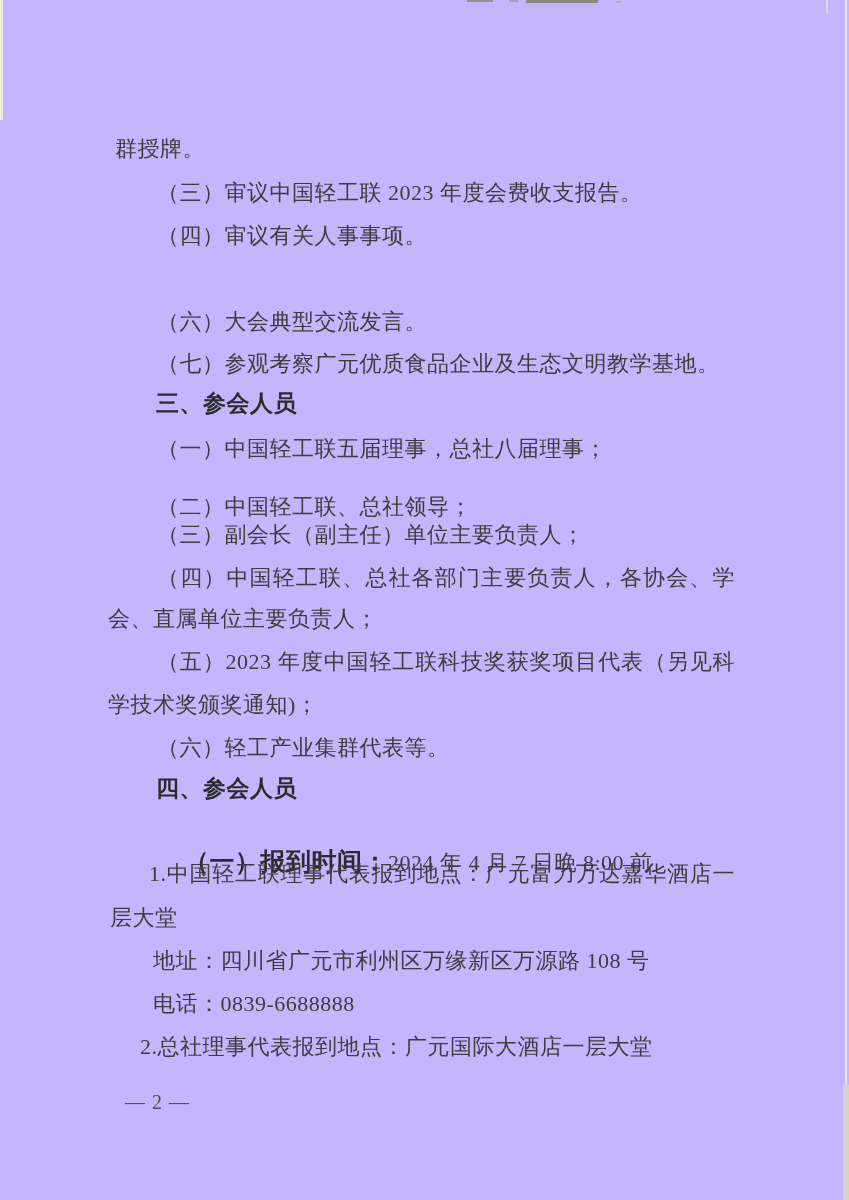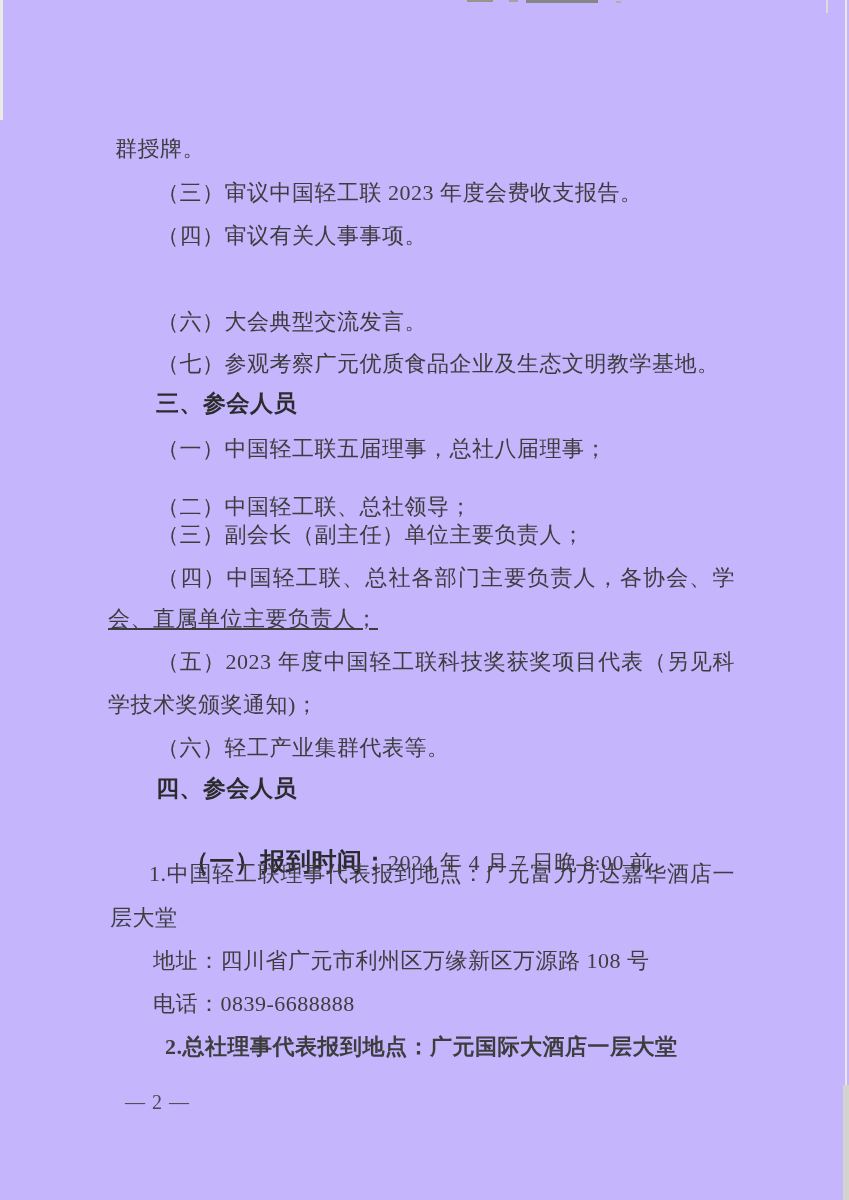--- a/index.html
+++ b/index.html
@@ -81,32 +81,32 @@
   <div class="line" style="left:157px; top:221px;">（四）审议有关人事事项。</div>
   <div class="line" style="left:157px; top:307px;">（六）大会典型交流发言。</div>
   <div class="line" style="left:157px; top:349px;">（七）参观考察广元优质食品企业及生态文明教学基地。</div>
 
   <div class="heading" style="left:156px; top:388px;">三、参会人员</div>
 
   <div class="line" style="left:157px; top:434px;">（一）中国轻工联五届理事，总社八届理事；</div>
   <div class="line" style="left:157px; top:478px;margin-top:14px;">（二）中国轻工联、总社领导；</div>
   <div class="line" style="left:157px; top:520px;">（三）副会长（副主任）单位主要负责人；</div>
   <div class="line fj" style="left:157px; top:563px; width:578px;">（四）中国轻工联、总社各部门主要负责人，各协会、学</div>
-  <div class="line" style="left:108px; top:604px;text-decoration:underline;">会、直属单位主要负责人；</div>
+  <div class="line" style="left:108px; top:604px;">会、直属单位主要负责人；</div>
   <div class="line fj" style="left:157px; top:647px; width:578px;">（五）2023 年度中国轻工联科技奖获奖项目代表（另见科</div>
   <div class="line" style="left:108px; top:690px;">学技术奖颁奖通知)；</div>
   <div class="line" style="left:157px; top:733px;text-align:right;">（六）轻工产业集群代表等。</div>
 
   <div class="heading" style="left:156px; top:773px;">四、参会人员</div>
 
   <div class="line" style="left:160px; top:816px;">
     <span class="bold-label">（一）报到时间：</span><span class="time-value">2024 年 4 月 7 日晚 8:00 前</span>
   </div>
 
   <div class="line fj" style="left:149px; top:859px; width:586px;">1.中国轻工联理事代表报到地点：广元富力万达嘉华酒店一</div>
   <div class="line" style="left:110px; top:903px;">层大堂</div>
   <div class="line" style="left:153px; top:946px;">地址：四川省广元市利州区万缘新区万源路 108 号</div>
   <div class="line" style="left:153px; top:989px;">电话：0839-6688888</div>
-  <div class="line" style="left:165px; top:1032px;font-weight:bold;">2.总社理事代表报到地点：广元国际大酒店一层大堂</div>
+  <div class="line" style="left:140px; top:1032px;">2.总社理事代表报到地点：广元国际大酒店一层大堂</div>
 
   <div class="page-num" style="left:125px; top:1089px;">— 2 —</div>
 
 </div>
 
 </body></html>

